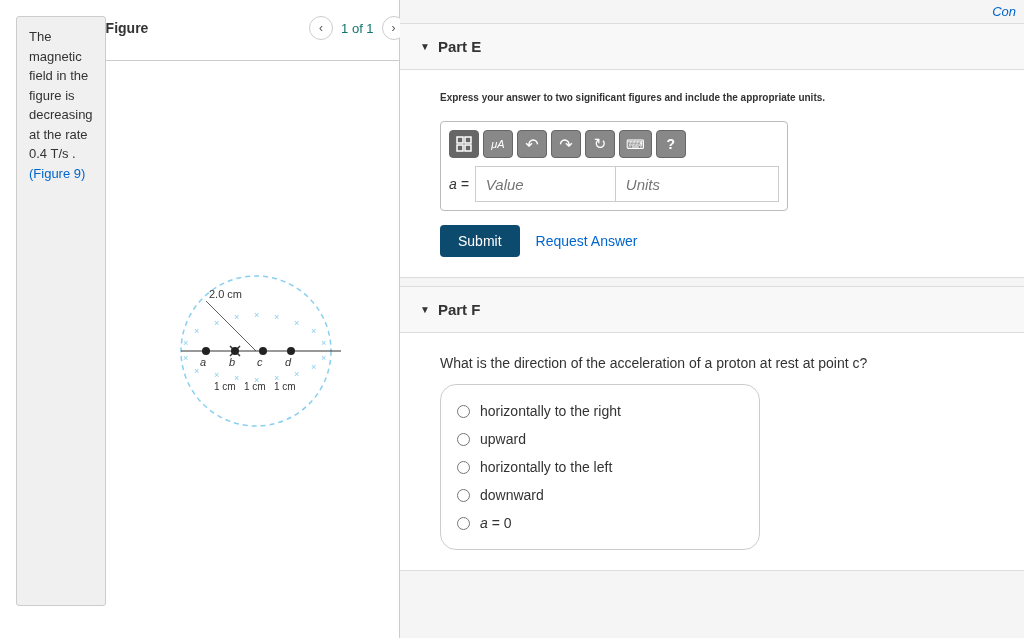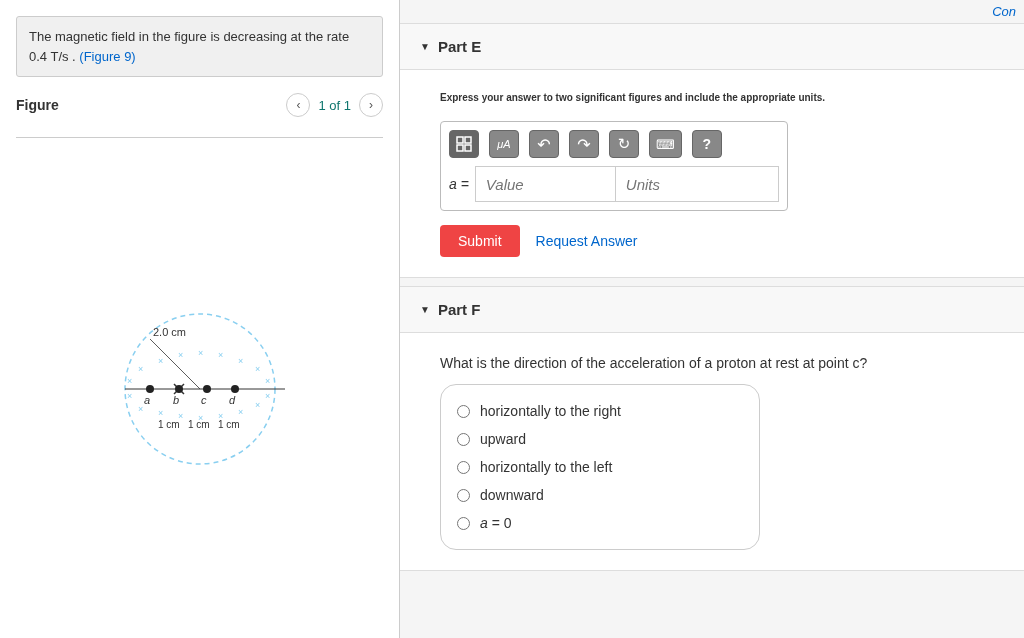--- a/index.html
+++ b/index.html
@@ -15,21 +15,21 @@
     }
 
     
     .left-panel {
       width: 400px;
       min-width: 400px;
       background: #fff;
       border-right: 1px solid #ccc;
       padding: 16px;
       display: flex;
-      flex-direction: column;
+      flex-direction: row;
     }
 
     .problem-text {
       font-size: 13px;
       color: #333;
       background: #f0f0f0;
       border: 1px solid #ccc;
       padding: 10px 12px;
       border-radius: 3px;
       margin-bottom: 16px;
@@ -172,21 +172,21 @@
       border-radius: 4px;
       background: #fff;
       display: inline-block;
       padding: 8px;
       margin-bottom: 14px;
     }
 
     .toolbar {
       display: flex;
       align-items: center;
-      gap: 10px;
+      gap: 4px;
       margin-bottom: 8px;
     }
 
     .toolbar-btn {
       background: #888;
       border: 1px solid #666;
       border-radius: 4px;
       cursor: pointer;
       padding: 4px 6px;
       color: #fff;
@@ -244,21 +244,21 @@
       font-style: italic;
     }
 
     .action-row {
       display: flex;
       align-items: center;
       gap: 16px;
     }
 
     .submit-btn {
-      background: #ef4444;
+      background: #0c4a6e;
       color: #fff;
       border: none;
       border-radius: 4px;
       padding: 8px 18px;
       font-size: 14px;
       cursor: pointer;
     }
 
     .request-link {
       color: #0066cc;

